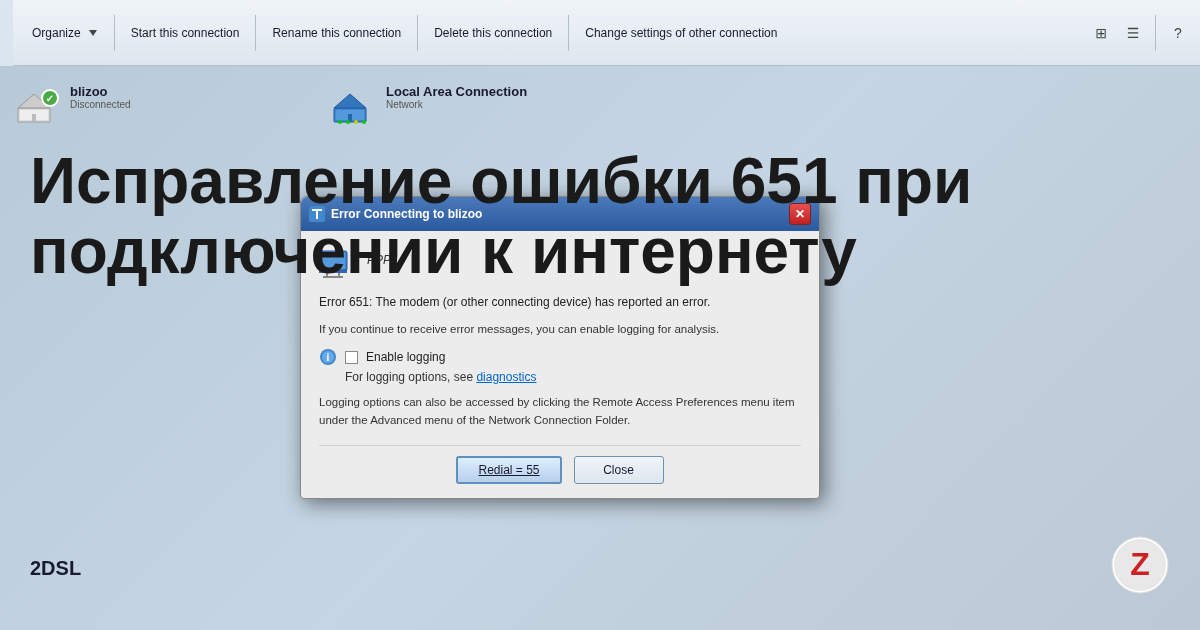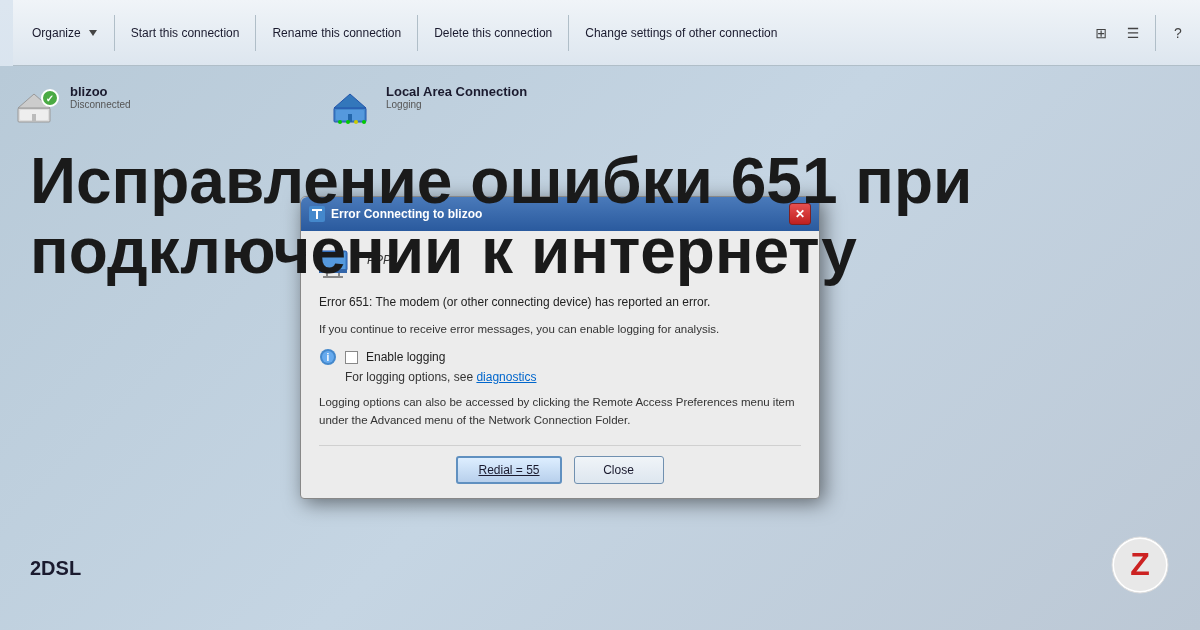--- a/index.html
+++ b/index.html
@@ -402,21 +402,21 @@
         <polygon points="4,28 20,14 36,28" fill="#3377bb" stroke="#2255aa" stroke-width="1"></polygon>
         <rect x="18" y="34" width="4" height="8" fill="#2266aa"></rect>
         <circle cx="10" cy="42" r="2" fill="#00cc00"></circle>
         <circle cx="18" cy="42" r="2" fill="#00cc00"></circle>
         <circle cx="26" cy="42" r="2" fill="#cccc00"></circle>
         <circle cx="34" cy="42" r="2" fill="#00cc00"></circle>
       </svg>
     </div>
     <div class="net-info">
       <div class="net-name">Local Area Connection</div>
-      <div class="net-status">Logging</div>
+      <div class="net-status">Network</div>
     </div>
   </div>
 
   <div class="overlay-text">
     <div class="overlay-title">Исправление ошибки 651 при подключении к интернету</div>
   </div>
 
   <div class="brand-label">2DSL</div>
 
   <div class="z-logo">

